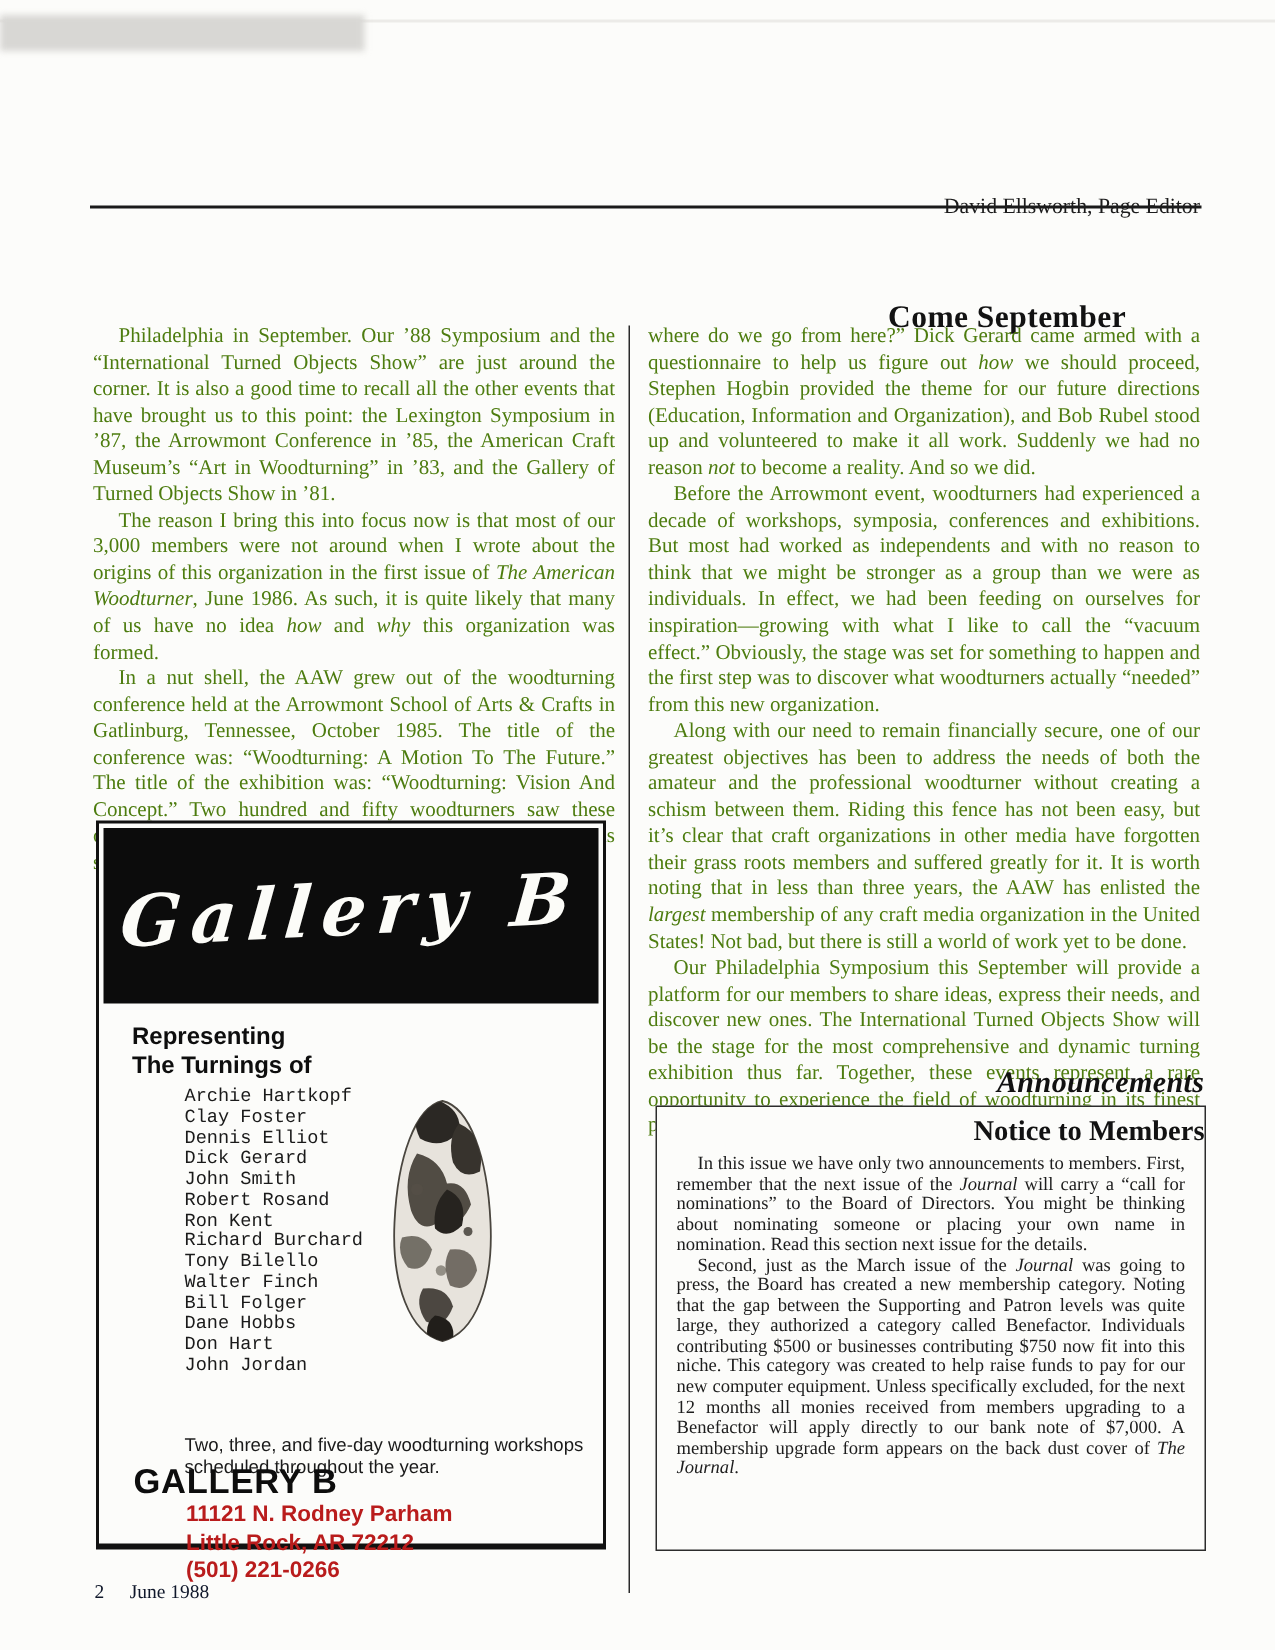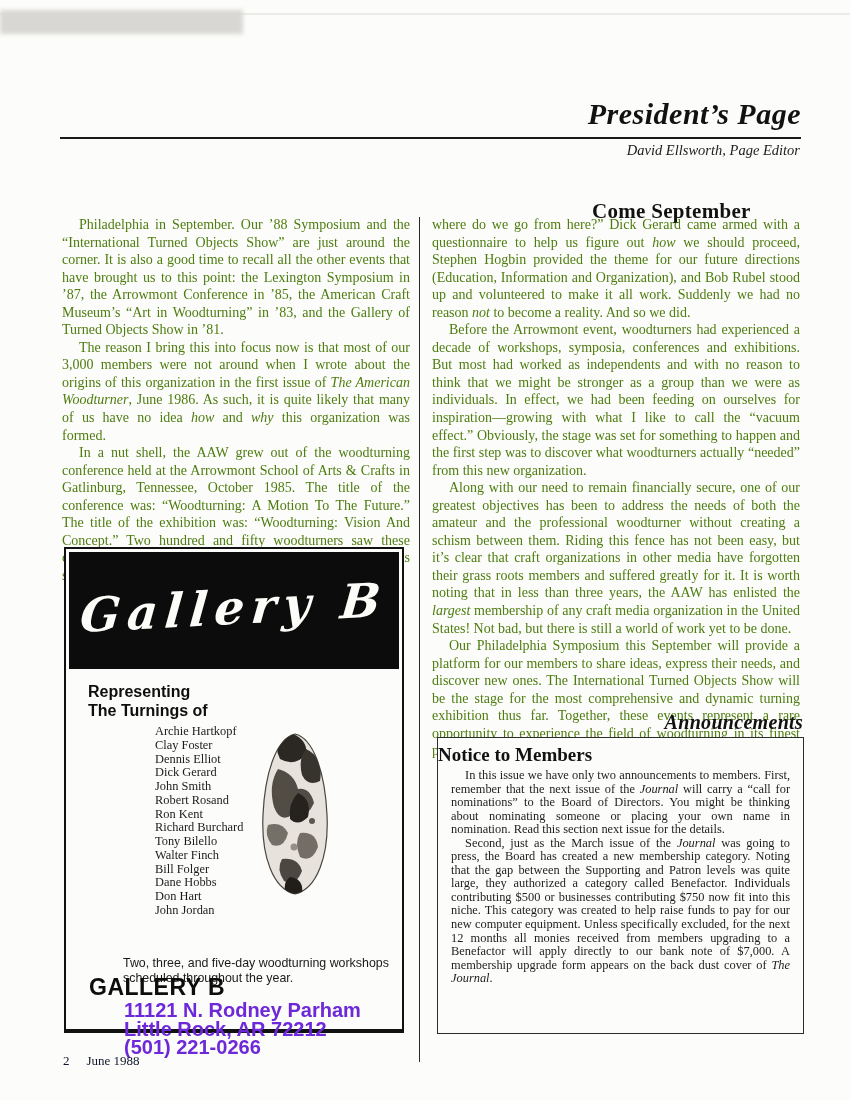--- a/index.html
+++ b/index.html
@@ -4,65 +4,64 @@
 <style>
   * { margin:0; padding:0; box-sizing:border-box; }
   body { background:#9a9a9a; font-family:"Liberation Serif","DejaVu Serif",serif; }
   .page { position:relative; width:850px; height:1100px; background:#fcfcfa; margin:0 auto; overflow:hidden; color:#1b1b1b; }
 
   .artifact-strip { position:absolute; left:0; top:13px; width:850px; height:2px; background:#ecebe8; }
   .artifact-blob { position:absolute; left:0; top:10px; width:243px; height:24px; background:#d8d7d4; filter:blur(2px); }
 
   .masthead-title { position:absolute; right:49px; top:97px; font-size:30px; font-weight:bold; font-style:italic; letter-spacing:0.5px; color:#121212; }
   .masthead-rule { position:absolute; left:60px; top:137px; width:741px; height:2px; background:#1a1a1a; }
-  .masthead-editor { position:absolute; right:50px; top:142px; font-size:14.5px; font-style:italic; color:#1c1c1c; }
+  .masthead-editor { position:absolute; right:50px; top:130px; font-size:14.5px; color:#1c1c1c; }
   .article-title { position:absolute; left:592px; top:167px; font-size:21px; font-weight:bold; letter-spacing:0.3px; color:#121212;margin-top:32px; }
 
   .col { position:absolute; top:216px; font-size:14px; line-height:17.55px; text-align:justify; color:#4d7c0f; }
   .col-left { left:62px; width:348px; }
   .col-right { left:432px; width:368px; }
   .col p { margin:0; }
   .ind { text-indent:17px; }
   .it { font-style:italic; }
   .bd { font-weight:normal; }
 
   .column-divider { position:absolute; left:419px; top:217px; width:1.4px; height:845px; background:#2a2a2a; }
 
   .endmark { float:right; margin-top:3px; height:17px; }
 
   
   .gallery-ad { position:absolute; left:64px; top:547px; width:340px; height:486px; border:2px solid #111; border-bottom-width:4px; background:#fcfcfa; }
   .gallery-banner { position:absolute; left:3px; top:3px; right:3px; height:117px; background:#0c0c0c; display:flex; align-items:center; justify-content:center; overflow:hidden; }
   .gallery-script { color:#fcfcf8; font-family:"DejaVu Serif",serif; font-style:italic; font-weight:bold; font-size:47px; letter-spacing:7px; transform:rotate(-3deg) skewX(-8deg); padding-bottom:6px; }
   .gallery-representing { position:absolute; left:22px; top:133px; font-family:"Liberation Sans",sans-serif; font-weight:bold; font-size:16px; line-height:19px; color:#0e0e0e; }
-  .artist-list { position:absolute; left:57px; top:176px; list-style:none; font-family:Liberation Serif, serif; font-size:12.4px; line-height:13.75px; color:#1a1a1a;margin-left:32px; }
+  .artist-list { position:absolute; left:57px; top:176px; list-style:none; font-family:Liberation Mono, monospace; font-size:12.4px; line-height:13.75px; color:#1a1a1a; }
   .vessel { position:absolute; left:188px; top:180px; }
   .gallery-workshops { position:absolute; left:57px; top:388px; width:278px; font-family:"Liberation Sans",sans-serif; font-size:12.4px; line-height:14.5px; color:#1a1a1a;margin-top:19px; }
   .gallery-name { position:absolute; left:23px; top:425px; font-family:"Liberation Sans",sans-serif; font-weight:bold; font-size:23px; letter-spacing:0.5px; color:#0d0d0d; }
-  .gallery-address { position:absolute; left:58px; top:452px; font-family:"Liberation Sans",sans-serif; font-weight:bold; font-size:20px; line-height:18.5px; color:#6d28d9; }
+  .gallery-address { position:absolute; left:58px; top:452px; font-family:"Liberation Sans",sans-serif; font-weight:bold; font-size:15px; line-height:18.5px; color:#b91c1c; }
 
   
   .announcements-heading { position:absolute; right:47px; top:711px; font-size:20px; font-weight:bold; font-style:italic; letter-spacing:0.3px; color:#111; }
   .notice-box { position:absolute; left:437px; top:737px; width:367px; height:297px; border:1.5px solid #2c2c2c; background:#fcfcfa; }
-  .notice-title { text-align:left; margin-top:6px; font-size:19px; font-weight:bold; color:#121212; }
+  .notice-title { text-align:right; margin-top:6px; font-size:19px; font-weight:bold; color:#121212; }
   .notice-body { margin:3px 13px 0 13px; font-size:12.4px; line-height:13.55px; text-align:justify; color:#1d1d1d; }
   .notice-body p { text-indent:14px; }
 
   .footer { position:absolute; left:63px; top:1053px; font-size:13px; color:#0f172a; }
   .footer .gap { display:inline-block; width:17px; }
 </style>
 </head>
 <body>
 
 <div class="page">
 
   <div class="artifact-strip"></div>
   <div class="artifact-blob"></div>
 
-  <div class="masthead-title">President’s Page</div>
   <div class="masthead-rule"></div>
   <div class="masthead-editor">David Ellsworth, Page Editor</div>
   <div class="article-title">Come September</div>
 
   <div class="column-divider"></div>
 
   <div class="col col-left">
     <p class="ind">Philadelphia in September. Our ’88 Symposium and the “International Turned Objects Show” are just around the corner. It is also a good time to recall all the other events that have brought us to this point: the Lexington Symposium in ’87, the Arrowmont Conference in ’85, the American Craft Museum’s “Art in Woodturning” in ’83, and the Gallery of Turned Objects Show in ’81.</p>
     <p class="ind"><span>The reason I bring this into focus now is that most of our 3,000 members were not around when I wrote about the origins of this organization in the first issue of </span><span class="it">The American Woodturner</span><span>, June 1986. As such, it is quite likely that many of us have no idea </span><span class="it">how</span><span> and </span><span class="it">why</span><span> this organization was formed.</span></p>
     <p class="ind">In a nut shell, the AAW grew out of the woodturning conference held at the Arrowmont School of Arts &amp; Crafts in Gatlinburg, Tennessee, October 1985. The title of the conference was: “Woodturning: A Motion To The Future.” The title of the exhibition was: “Woodturning: Vision And Concept.” Two hundred and fifty woodturners saw these objects, looked at one another and said, “This is some serious stuff. Now,</p>

